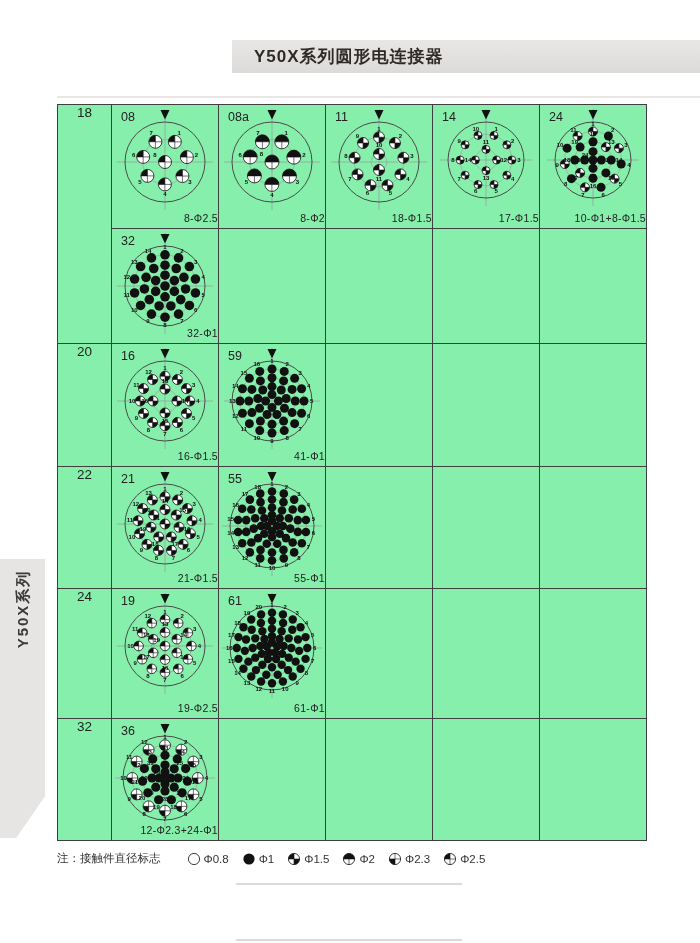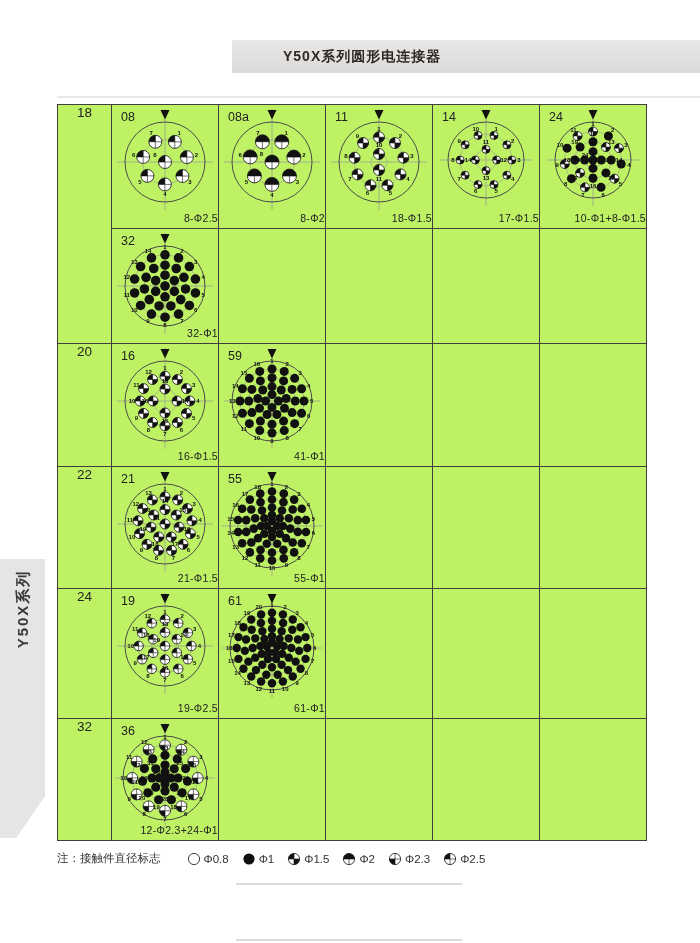--- a/index.html
+++ b/index.html
@@ -1,27 +1,27 @@
 <!DOCTYPE html>
 <html><head>
 <meta charset="utf-8">
 <style>
   html,body{margin:0;padding:0}
   body{width:700px;height:943px;position:relative;background:#fff;overflow:hidden;
        font-family:"Liberation Sans","DejaVu Sans",sans-serif;color:#2b2b2b;}
   .header-bar{position:absolute;left:232px;top:40px;width:468px;height:33px;
        background:linear-gradient(180deg,#e8e7e5,#dcdbd9);display:flex;align-items:center;}
-  .header-bar .title{font-size:14px;font-weight:bold;color:#2e2a27;padding-left:51px;letter-spacing:1px;}
+  .header-bar .title{font-size:17px;font-weight:bold;color:#2e2a27;padding-left:22px;letter-spacing:1px;}
   .top-rule{position:absolute;left:57px;top:96px;width:643px;height:2px;background:#e8e7e5;}
   .side-tab{position:absolute;left:0;top:559px;width:45px;height:279px;background:#e6e5e3;
        clip-path:polygon(0 0,100% 0,100% 85%,36% 100%,0 100%);}
   .side-tab span{position:absolute;left:50%;top:50px;transform:translate(-50%,-50%) rotate(-90deg);
        white-space:nowrap;font-size:15px;font-weight:bold;color:#3a3a3a;letter-spacing:2px;}
   table.insert-table{position:absolute;left:57px;top:104px;border-collapse:collapse;table-layout:fixed;}
-  table.insert-table td{border:1.5px solid #3e3e3e;padding:0;position:relative;background:#bef264;vertical-align:top;}
+  table.insert-table td{border:1.5px solid #3e3e3e;padding:0;position:relative;background:#86efac;vertical-align:top;}
   td.shell{text-align:center;vertical-align:middle;font-size:13.5px;color:#222;}
   .variant{position:absolute;top:5px;left:9px;font-size:12.5px;color:#222;}
   .lbl{position:absolute;bottom:4px;left:0;width:100%;text-align:right;font-size:10.5px;color:#222;letter-spacing:.3px;}
   svg.diag{display:block;margin:1px auto 0;}
   .note-row{position:absolute;left:57px;top:851px;display:flex;align-items:center;font-size:11.5px;color:#333;}
   .legend{display:flex;margin-left:26px;gap:13px;align-items:flex-end;}
   .leg-item{display:flex;align-items:center;gap:3px;font-size:11.5px;color:#333;}
   .rule-a,.rule-b{position:absolute;left:236px;width:226px;height:2px;background:#dbdad8;}
   .rule-a{top:883px}.rule-b{top:939px}
 </style>

